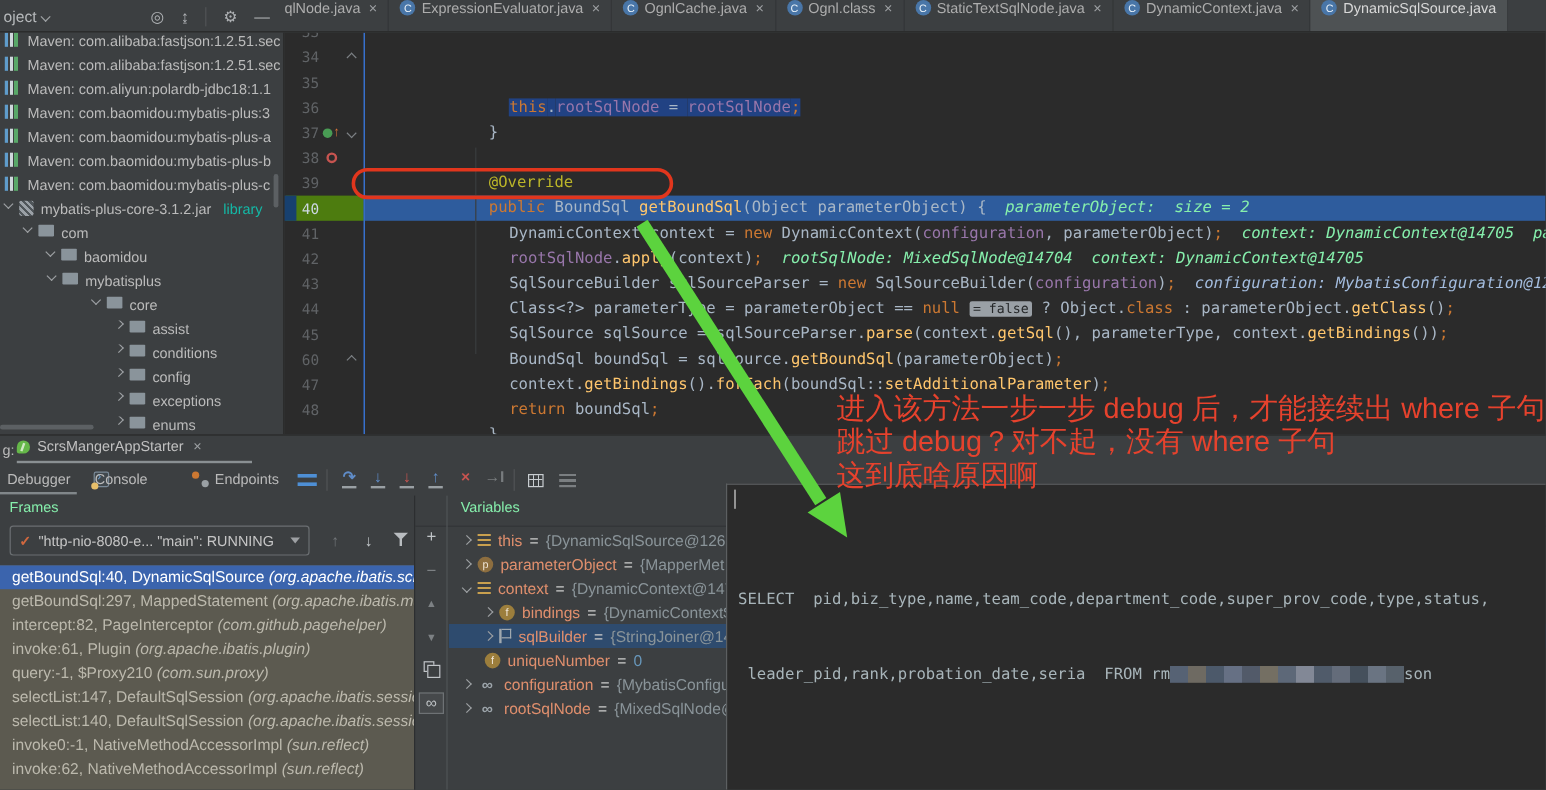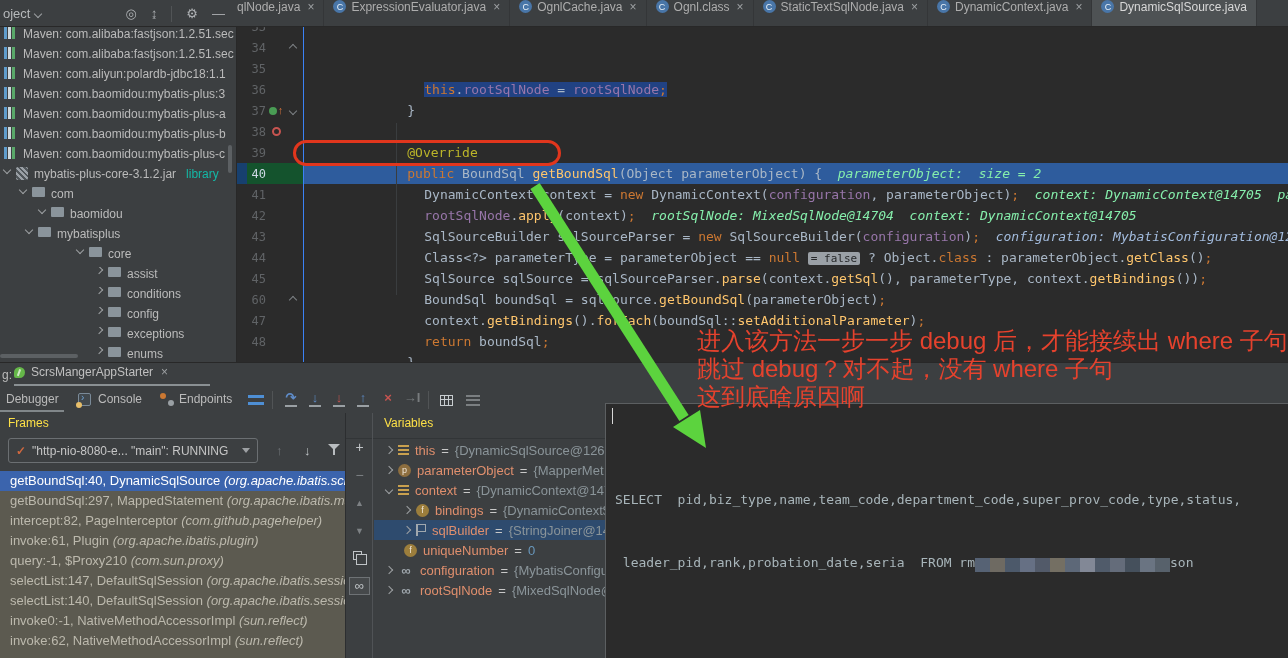--- a/index.html
+++ b/index.html
@@ -18,39 +18,39 @@
   .tclose{color:#9da0a3;font-size:12px;margin-left:2px}
   
   .chev{display:inline-block;width:6px;height:6px;border-right:1.5px solid #9da0a3;border-bottom:1.5px solid #9da0a3;flex:none}
   .chev.r{transform:rotate(-45deg)}
   .chev.v{transform:rotate(45deg)}
   .chev.u{transform:rotate(-135deg)}
   
   .project{position:absolute;top:27px;left:0;width:237px;height:335px;background:#3c3f41;overflow:hidden;border-right:1px solid #282828}
   .prow{height:20px;display:flex;gap:6px;color:#bbbbbb;font-size:12px;padding-left:4px;white-space:nowrap;overflow:hidden}
   .prow .suffix{color:#14b8a6;margin-left:4px}
-  .prow.t0{padding-left:20px}.prow.t1{padding-left:39px}.prow.t2{padding-left:26px}
+  .prow.t0{padding-left:20px}.prow.t1{padding-left:39px}.prow.t2{padding-left:40px}
   .prow.t3{padding-left:77px}.prow.t4{padding-left:96px}
   .ic-mvn{width:13px;height:12px;flex:none;background:linear-gradient(90deg,#5f9ccb 0 3px,rgba(0,0,0,0) 3px 4px,#cfd8dc 4px 7px,rgba(0,0,0,0) 7px 8px,#59a869 8px 11px,rgba(0,0,0,0) 11px)}
   .ic-jar{width:12px;height:13px;flex:none;border-radius:2px;background:repeating-linear-gradient(45deg,#9aa0a6 0 2px,#50565a 2px 4px)}
   .ic-folder{width:13px;height:10px;flex:none;background:#8a949b;border-radius:1px;position:relative}
   .ic-folder::before{content:"";position:absolute;top:-3px;left:0;width:5px;height:3px;background:#8a949b;border-radius:1px 1px 0 0}
   .psv{position:absolute;right:4px;top:118px;width:4px;height:28px;background:#5c6063;border-radius:2px}
   .psh{position:absolute;left:0;bottom:4px;height:4px;width:78px;background:#5c6063;border-radius:2px}
   
   .editor{position:absolute;top:27px;left:237px;right:0;height:335px;background:#2b2b2b;overflow:hidden}
   .gutter{position:absolute;left:1px;top:0;width:65px;bottom:0}
   .codecol{position:absolute;left:66px;top:0;right:0;bottom:0;border-left:1px solid #3b82f6}
   .lines{margin-top:-11px}
   .grow{height:21px;display:flex;align-items:center;position:relative}
   .grow .lnum{width:28px;text-align:right;color:#606366;font:12px "DejaVu Sans Mono",monospace;flex:none}
   .grow .gmark{width:20px;display:flex;justify-content:center;align-items:center;flex:none}
   .grow .gfold{width:14px;display:flex;justify-content:center;align-items:center;flex:none}
   .grow .gfold .chev{border-color:#7c8084}
-  .grow.exec{background:#14532d}
+  .grow.exec{background:#4d7c0f}
   .grow.exec::before{content:"";position:absolute;left:-1px;width:10px;top:0;bottom:0;background:#17406f}
   .grow.exec .lnum{color:#cdd8e4}
   .m-entry{display:flex;align-items:center;gap:1px}
   .dotg{width:8px;height:8px;border-radius:50%;background:#499c54;display:inline-block}
   .m-entry .arr{color:#d4713a;font-size:11px;font-weight:bold;line-height:1}
   .m-bp{width:9px;height:9px;border:2px solid #c75450;border-radius:50%;display:inline-block}
   .crow{height:21px;line-height:21px;white-space:pre;font:13px/21px "DejaVu Sans Mono",monospace;padding-left:8px;overflow:visible}
   .crow.i1{padding-left:25px}.crow.i2{padding-left:42px}
   .crow.exec{background:#2e5c9d}
   .txt{color:#a9b7c6}.kw{color:#cc7832}.fld{color:#9876aa}.mth{color:#ffc66d}.ann{color:#bbb529}
@@ -87,21 +87,21 @@
   .stic{position:absolute;top:3px;width:18px;height:18px;text-align:center;font-size:13px;font-weight:bold;line-height:16px}
   .stic.blue{color:#5f8cc8}.stic.red{color:#c75450}.stic.gray{color:#787c7e}
   .stic .bar{position:absolute;left:3px;right:3px;bottom:1px;height:2px;background:#9aa0a4}
   .ic-grid{position:absolute;top:8px;width:13px;height:11px;border:1px solid #c8cdd0;
     background:linear-gradient(90deg,rgba(0,0,0,0) 0 3px,#c8cdd0 3px 4px,rgba(0,0,0,0) 4px 7px,#c8cdd0 7px 8px,rgba(0,0,0,0) 8px),
                linear-gradient(rgba(0,0,0,0) 0 3px,#c8cdd0 3px 4px,rgba(0,0,0,0) 4px)}
   .ic-sliders{position:absolute;top:8px;width:14px;height:11px;opacity:.45;
     background:linear-gradient(#c8cdd0 0 2px,rgba(0,0,0,0) 2px 4.5px,#c8cdd0 4.5px 6.5px,rgba(0,0,0,0) 6.5px 9px,#c8cdd0 9px 11px)}
   .dcontent{position:absolute;top:50px;left:0;right:0;bottom:0}
   .frames{position:absolute;left:0;top:0;width:345px;bottom:0}
-  .paneltitle{position:absolute;left:8px;top:3px;color:#fde047;font-size:12px}
+  .paneltitle{position:absolute;left:8px;top:3px;color:#86efac;font-size:12px}
   .threadrow{position:absolute;left:0;top:22px;right:0;height:32px}
   .threadbox{position:absolute;left:8px;top:3px;width:250px;height:25px;border:1px solid #6b6f72;border-radius:3px;display:flex;align-items:center;gap:6px;padding:0 7px;color:#c6c6c6;font-size:12px;white-space:nowrap;overflow:hidden}
   .threadbox .check{color:#d0683f;font-weight:bold}
   .threadbox .caret{margin-left:auto;width:0;height:0;border-left:4px solid transparent;border-right:4px solid transparent;border-top:5px solid #9da0a3}
   .tharrow{position:absolute;top:8px;font-size:13px;font-weight:bold}
   .ic-funnel{position:absolute;top:9px;width:12px;height:12px}
   .ic-funnel::before{content:"";position:absolute;top:0;left:0;border-left:6px solid transparent;border-right:6px solid transparent;border-top:6px solid #b9bdc0}
   .ic-funnel::after{content:"";position:absolute;top:5px;left:5px;width:2px;height:6px;background:#b9bdc0}
   .flist{position:absolute;left:0;top:58px;right:0;bottom:0;background:#5c5a50;overflow:hidden}
   .frow{height:20px;line-height:20px;padding-left:10px;color:#bcb9ad;font-size:13px;white-space:nowrap;overflow:hidden}
@@ -579,21 +579,21 @@
       <span class="ic-leaf"></span>
       <span>ScrsMangerAppStarter</span>
       <span class="tclose">×</span>
     </div>
     <div class="runtab-underline"></div>
   </div>
   <div class="dh2">
     <span class="dtablabel" style="left:6px">Debugger</span>
     <div class="dbg-underline"></div>
     <span class="ic-console" style="left:78px"></span>
-    <span class="dtablabel" style="left:98px">Console</span>
+    <span class="dtablabel" style="left:79px">Console</span>
     <span class="ic-endpoints" style="left:160px"></span>
     <span class="dtablabel" style="left:179px">Endpoints</span>
     <span class="ham" style="left:248px"></span>
     <span class="vsep" style="left:272px"></span>
     <span class="stic blue" style="left:282px">↷<span class="bar"></span></span>
     <span class="stic blue" style="left:306px">↓<span class="bar"></span></span>
     <span class="stic red" style="left:330px">↓<span class="bar"></span></span>
     <span class="stic blue" style="left:354px">↑<span class="bar"></span></span>
     <span class="stic red" style="left:379px">×</span>
     <span class="stic gray" style="left:403px">→I</span>

